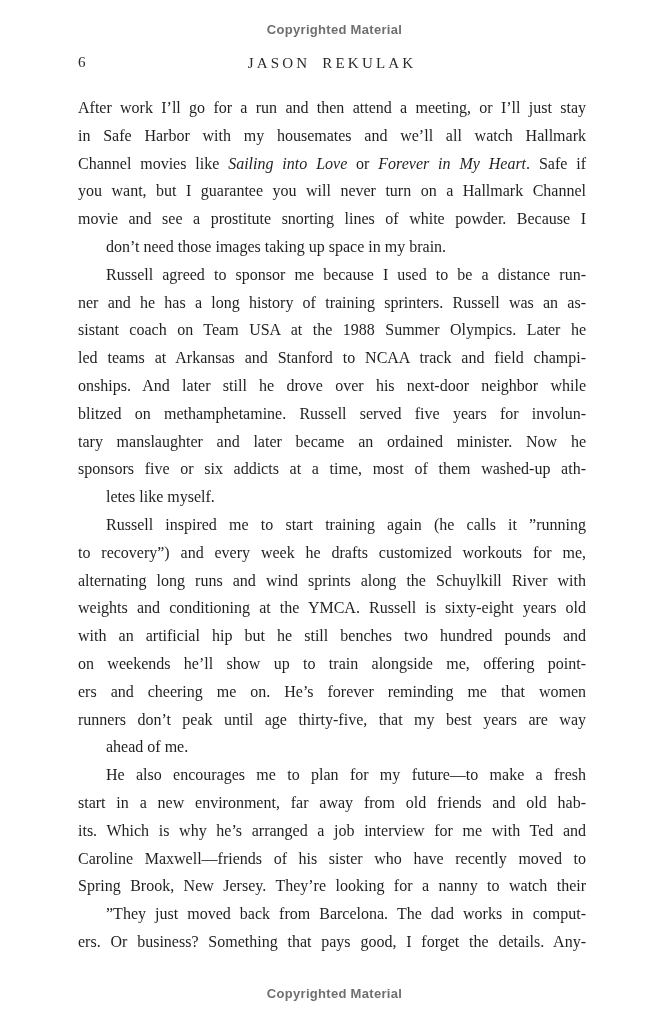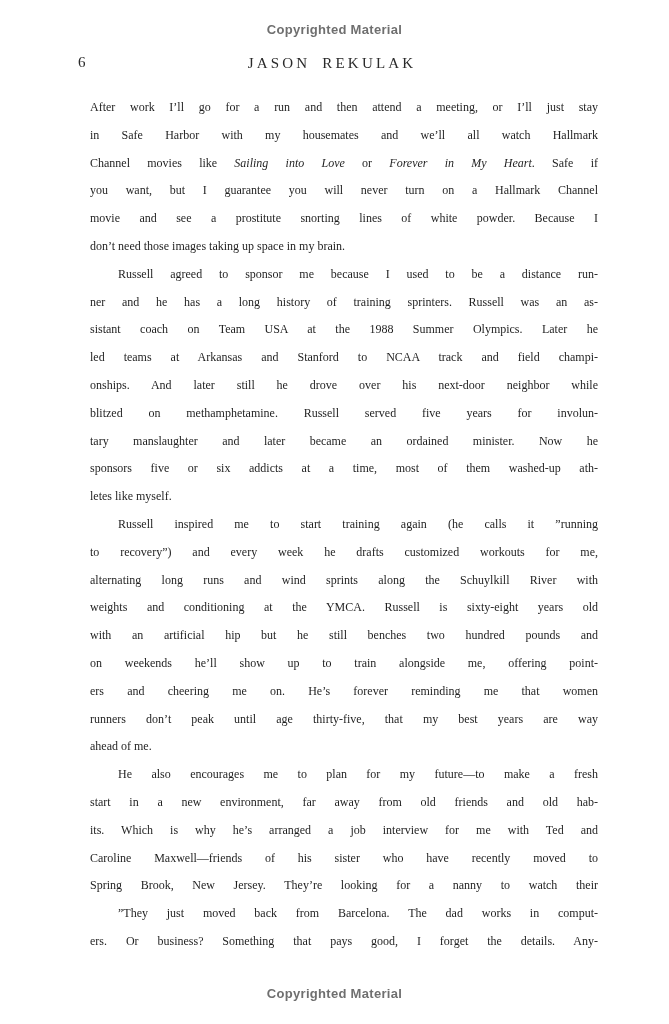--- a/index.html
+++ b/index.html
@@ -51,32 +51,33 @@
     top: 1px;
     text-align: center;
     font-size: 15px;
     letter-spacing: 3.2px;
     word-spacing: 5px;
     color: #2a2a2a;
   }
   .body-text {
     position: absolute;
     top: 94px;
-    left: 90px;
+    left: 78px;
     width: 508px;
-    font-size: 12px;
+    font-size: 16px;
     line-height: 27.8px;
   }
   .para { margin: 0; }
   .line {
     text-align: justify;
     text-align-last: justify;
   }
   .line.lastline {
     text-align-last: left;
+    margin-left: 28px;
   }
   .line.indent {
     padding-left: 28px;
   }
   .line em {
     font-style: italic;
     margin-top: 16px;
   }
 </style>
 </head>

